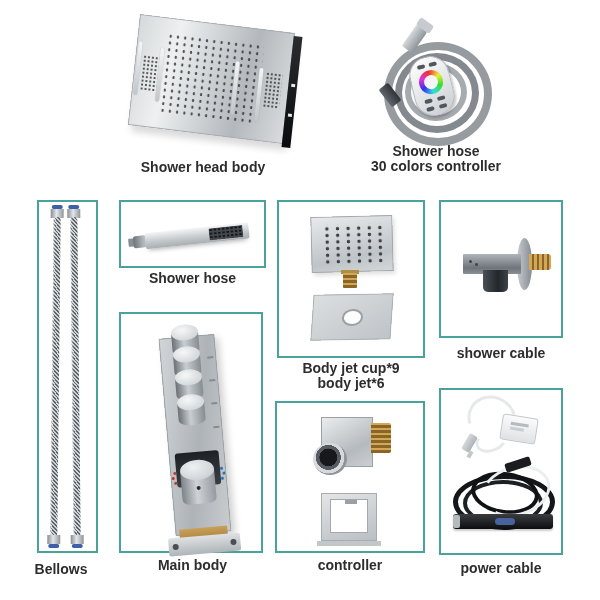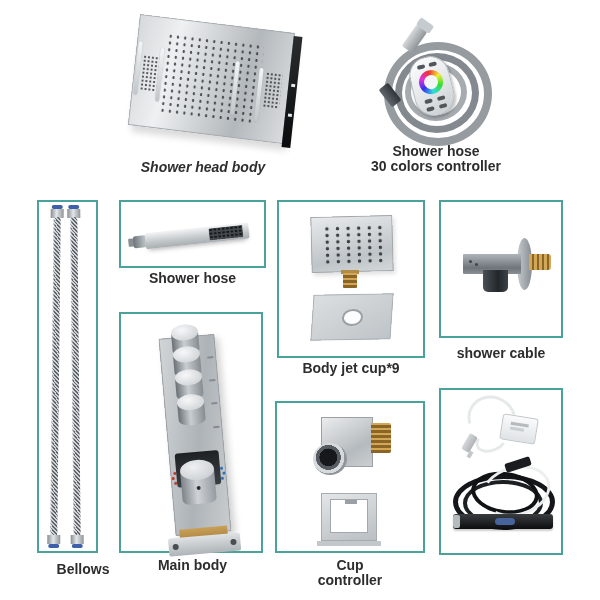--- a/index.html
+++ b/index.html
@@ -150,21 +150,21 @@
       <div class="head-slot" style="left:2px;top:27px;"></div>
       <div class="head-slot" style="left:25px;top:31px;"></div>
       <div class="head-slot" style="left:103px;top:35px;"></div>
       <div class="head-slot" style="left:128px;top:39px;"></div>
     </div>
     <div class="head-side">
       <i style="top:48px;"></i>
         <i style="top:78px;"></i>
     </div>
   </div>
-  <div class="lbl" style="left:120px;top:160px;width:166px;font-style:italic;">Shower head body</div>
+  <div class="lbl" style="left:120px;top:160px;width:166px;">Shower head body</div>
 
   <div class="abs" style="left:368px;top:28px;width:140px;height:120px;">
     <div class="ring" style="left:16px;top:14px;width:92px;height:88px;border:8px solid #969ba0;"></div>
     <div class="ring" style="left:27px;top:25px;width:70px;height:66px;border:7px solid #83898e;"></div>
     <div class="ring" style="left:37px;top:35px;width:50px;height:46px;border:6px solid #a6abb0;"></div>
     <div class="abs" style="left:40px;top:-2px;width:13px;height:26px;transform:rotate(35deg);border-radius:2px;background:linear-gradient(90deg,#d6d9db,#8f959a);"></div>
     <div class="abs" style="left:49px;top:-7px;width:16px;height:9px;transform:rotate(35deg);background:#c6cbcf;border-radius:2px;"></div>
     <div class="abs" style="left:16px;top:56px;width:12px;height:22px;transform:rotate(-38deg);border-radius:2px;background:linear-gradient(90deg,#61676d,#2f3338);"></div>
     <div class="remote">
       <div class="rbtn" style="left:9px;top:6px;"></div>
@@ -190,21 +190,21 @@
         <div class="cap" style="bottom:0;"></div>
     </div>
     <div class="hose" style="left:30px;transform:rotate(-.6deg);">
       <div class="cap" style="top:0;"></div>
         <div class="nut" style="top:4px;"></div>
       <div class="tube"></div>
       <div class="nut" style="bottom:4px;"></div>
         <div class="cap" style="bottom:0;"></div>
     </div>
   </div>
-  <div class="lbl" style="left:35px;top:562px;width:96px;">Bellows</div>
+  <div class="lbl" style="left:13px;top:562px;width:96px;">Bellows</div>
 
   <div class="pbox" style="left:119px;top:200px;width:147px;height:68px;">
     <div class="wand">
       <div class="wand-tip"></div>
       <div class="wand-conn"></div>
       <div class="wand-bar">
           <div class="wand-spray"></div>
         </div>
     </div>
   </div>
@@ -258,20 +258,21 @@
       <div class="jet-dots"></div>
     </div>
     <div class="abs" style="left:62px;top:68px;width:18px;height:4px;background:#b08c45;"></div>
     <div class="abs thread" style="left:64px;top:71px;width:14px;height:15px;border-radius:1px;"></div>
     <div class="jet-plate">
       <div class="jet-hole"></div>
     </div>
   </div>
   <div class="lbl" style="left:277px;top:361px;width:148px;">
     <div>Body jet cup*9</div>
+    <div>body jet*6</div>
   </div>
 
   <div class="pbox" style="left:439px;top:200px;width:124px;height:138px;">
     <div class="flange"></div>
     <div class="abs threadH" style="left:88px;top:52px;width:22px;height:16px;border-radius:0 3px 3px 0;"></div>
     <div class="h-arm"></div>
     <div class="h-dot" style="left:28px;top:58px;"></div>
     <div class="h-dot" style="left:34px;top:61px;"></div>
     <div class="h-cyl"></div>
   </div>
@@ -281,21 +282,20 @@
     <div class="cube"></div>
     <div class="abs thread" style="left:94px;top:20px;width:20px;height:30px;border-radius:0 2px 2px 0;"></div>
     <div class="c-port"></div>
     <div class="c-frame">
       <div class="c-inner"></div>
       <div class="c-notch"></div>
     </div>
     <div class="c-base"></div>
   </div>
   <div class="lbl" style="left:275px;top:558px;width:150px;">
-    <div>Cup</div>
     <div>controller</div>
   </div>
 
   <div class="pbox" style="left:439px;top:388px;width:124px;height:167px;">
     <div class="arc" style="left:26px;top:6px;width:44px;height:40px;border:3px solid #e6e9ea;border-bottom-color:transparent;border-right-color:transparent;transform:rotate(30deg);"></div>
     <div class="arc" style="left:34px;top:40px;width:26px;height:16px;border:3px solid #e6e9ea;border-top-color:transparent;border-right-color:transparent;transform:rotate(-20deg);"></div>
     <div class="adapter">
       <div class="adp-l1"></div>
         <div class="adp-l2"></div>
     </div>
@@ -304,14 +304,15 @@
     <div class="arc" style="left:12px;top:84px;width:92px;height:46px;border:5px solid #141619;"></div>
     <div class="arc" style="left:22px;top:90px;width:72px;height:38px;border:4px solid #1d2023;"></div>
     <div class="arc" style="left:30px;top:82px;width:60px;height:34px;border:4px solid #101214;transform:rotate(8deg);"></div>
     <div class="arc" style="left:40px;top:76px;width:64px;height:44px;border:3px solid #eceeef;border-left-color:transparent;transform:rotate(-15deg);"></div>
     <div class="abs" style="left:64px;top:70px;width:26px;height:9px;transform:rotate(-18deg);background:#1a1c1f;border-radius:2px;"></div>
     <div class="bar">
       <div class="bar-cap"></div>
       <div class="bar-badge"></div>
     </div>
   </div>
+  <div class="lbl" style="left:439px;top:561px;width:124px;">power cable</div>
 
 </div>
 
 </body></html>

